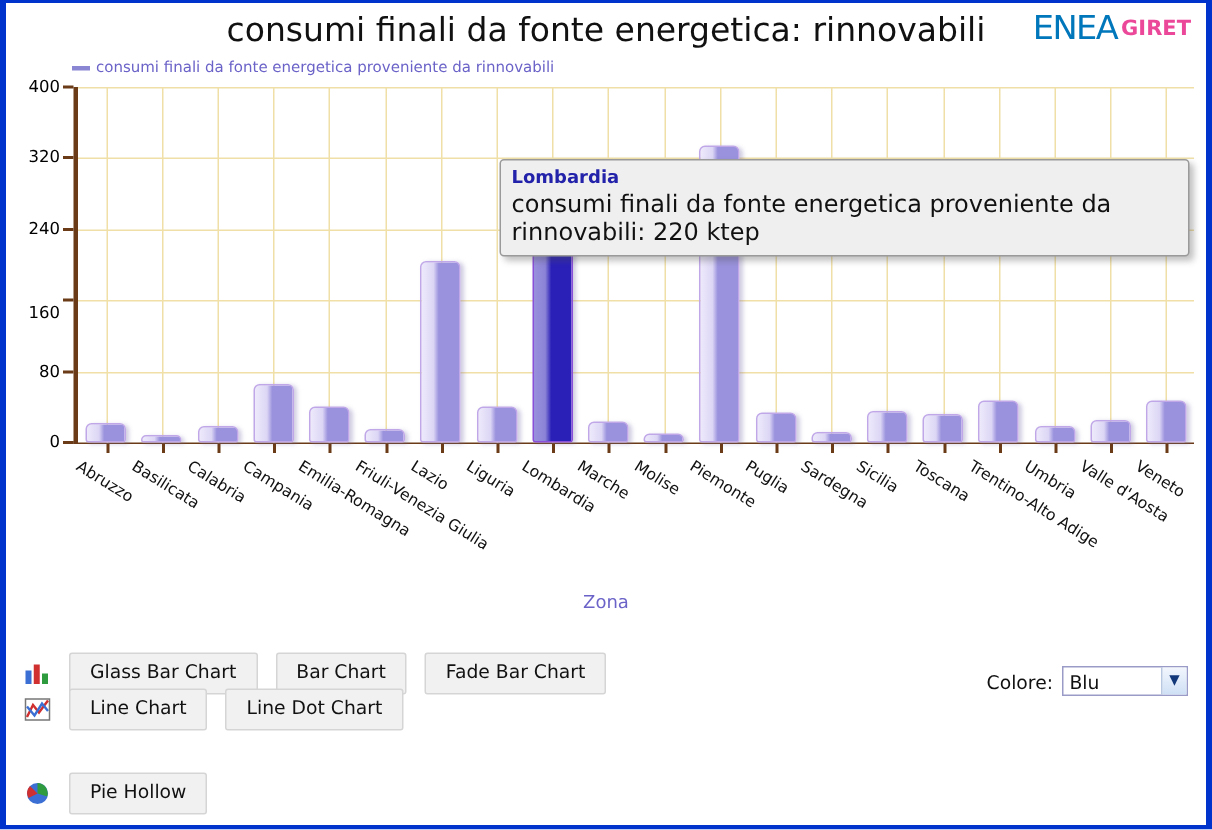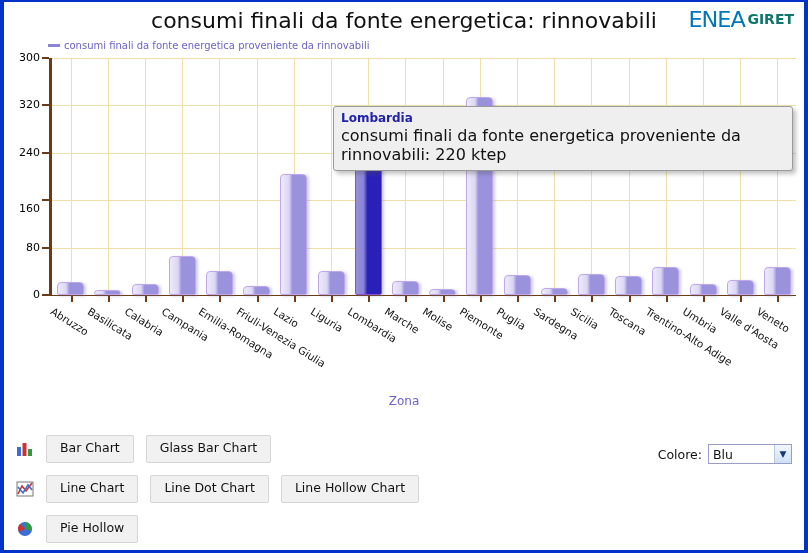--- a/index.html
+++ b/index.html
@@ -42,21 +42,21 @@
     font-weight: normal;
     font-size: 22px;
     color: #0077bb;
     letter-spacing: -1px;
     transform: scaleX(1.02);
   }
   .logo-giret {
     font-family: "DejaVu Sans", "Liberation Sans", sans-serif;
     font-weight: bold;
     font-size: 14px;
-    color: #0f766e;
+    color: #ec4899;
     letter-spacing: 0px;
   }
 
   
   .legend {
     position: absolute;
     left: 44px; top: 38px;
     display: flex;
     align-items: center;
     gap: 4px;
@@ -317,21 +317,21 @@
         <div class="ytick-label" style="top: 236px;">0</div>
         <div class="ytick-mark" style="top: 194.6px;"></div>
         <div class="ytick-label" style="top: 188.6px;">80</div>
         <div class="ytick-mark" style="top: 147.2px;"></div>
         <div class="ytick-label" style="top: 150px;">160</div>
         <div class="ytick-mark" style="top: 99.8px;"></div>
         <div class="ytick-label" style="top: 93.8px;">240</div>
         <div class="ytick-mark" style="top: 52.4px;"></div>
         <div class="ytick-label" style="top: 46.4px;">320</div>
         <div class="ytick-mark" style="top: 5px;"></div>
-        <div class="ytick-label" style="top: -1px;">300</div>
+        <div class="ytick-label" style="top: -1px;">400</div>
       </div>
     <div id="x-ticks">
         <div class="xtick-mark" style="left: 67px;"></div>
         <div class="xtick-mark" style="left: 104px;"></div>
         <div class="xtick-mark" style="left: 141px;"></div>
         <div class="xtick-mark" style="left: 178px;"></div>
         <div class="xtick-mark" style="left: 215px;"></div>
         <div class="xtick-mark" style="left: 253px;"></div>
         <div class="xtick-mark" style="left: 290px;"></div>
         <div class="xtick-mark" style="left: 327px;"></div>
@@ -383,34 +383,34 @@
   <div class="panel">
     <div id="btn-rows">
         <div class="btn-row" style="top: 8px;">
           <span class="row-icon">
             <svg width="18" height="16" viewBox="0 0 18 16">
               <rect x="1" y="6" width="4" height="9" fill="#3b6fd4"></rect>
               <rect x="6.5" y="2" width="4" height="13" fill="#d03030"></rect>
               <rect x="12" y="8" width="4" height="7" fill="#2f9b3f"></rect>
             </svg>
           </span>
+          <span class="chart-btn">Glass Bar Chart</span>
           <span class="chart-btn">Bar Chart</span>
-          <span class="chart-btn">Glass Bar Chart</span>
+          <span class="chart-btn">Fade Bar Chart</span>
         </div>
-        <div class="btn-row" style="top: 48px;">
+        <div class="btn-row" style="top: 32px;">
           <span class="row-icon">
             <svg width="18" height="16" viewBox="0 0 18 16">
               <rect x="1" y="1" width="16" height="14" fill="#ffffff" stroke="#777"></rect>
               <polyline points="2,13 6,5 10,10 16,2" fill="none" stroke="#d03030" stroke-width="1.6"></polyline>
               <polyline points="2,6 7,12 12,4 16,9" fill="none" stroke="#3b6fd4" stroke-width="1.6"></polyline>
             </svg>
           </span>
           <span class="chart-btn">Line Chart</span>
           <span class="chart-btn">Line Dot Chart</span>
-          <span class="chart-btn">Line Hollow Chart</span>
         </div>
         <div class="btn-row" style="top: 88px;">
           <span class="row-icon">
             <svg width="18" height="16" viewBox="0 0 18 16">
               <circle cx="9" cy="8" r="7" fill="#3b6fd4"></circle>
               <path d="M9 8 L9 1 A7 7 0 0 1 15.5 10 Z" fill="#2f9b3f"></path>
               <path d="M9 8 L3 11 A7 7 0 0 1 4 3 Z" fill="#d03030"></path>
             </svg>
           </span>
           <span class="chart-btn">Pie Hollow</span>

